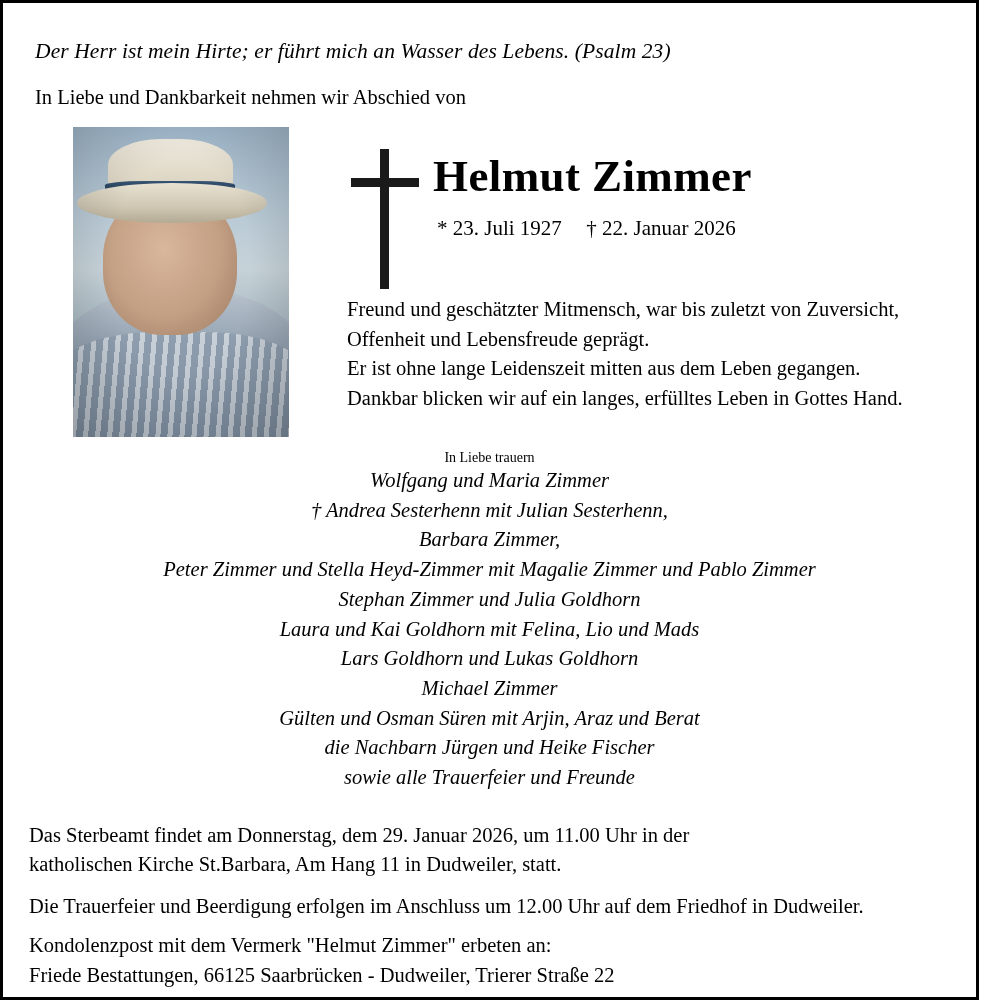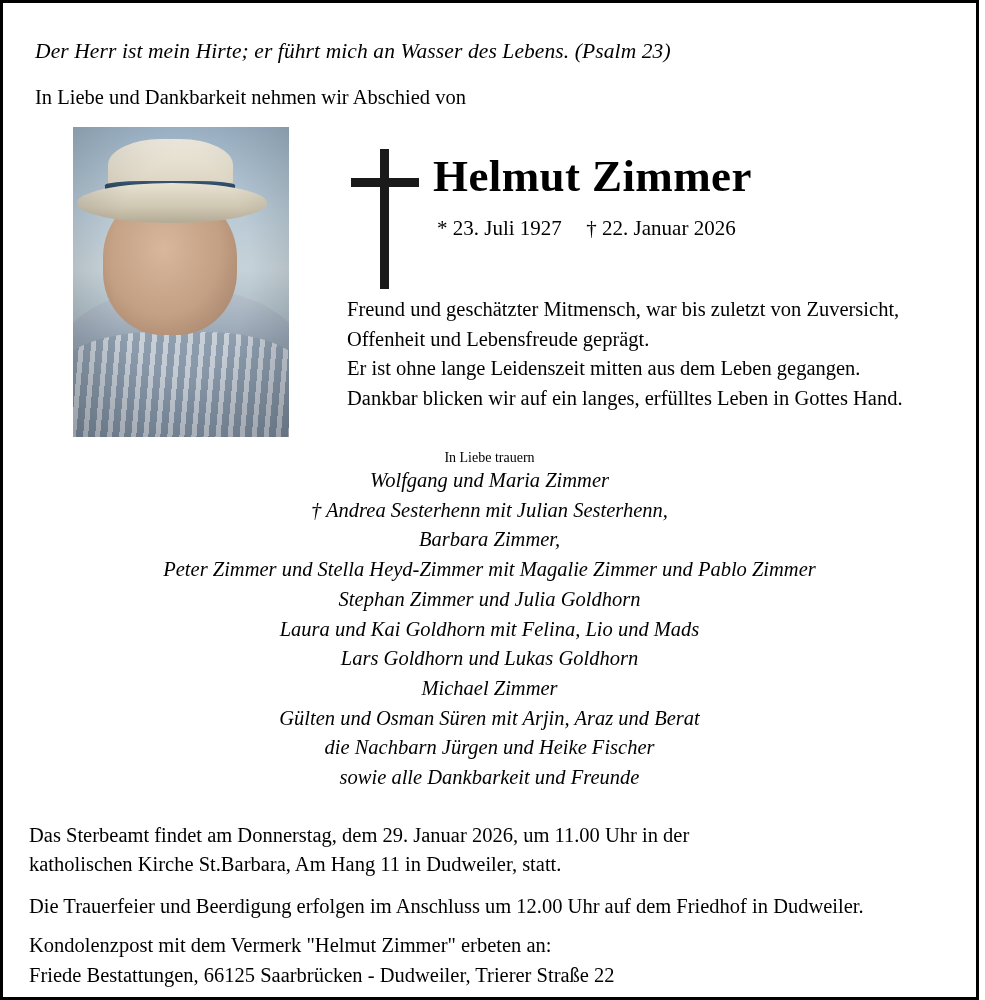--- a/index.html
+++ b/index.html
@@ -266,21 +266,21 @@
       <div class="mourner">Wolfgang und Maria Zimmer</div>
       <div class="mourner">† Andrea Sesterhenn mit Julian Sesterhenn,</div>
       <div class="mourner">Barbara Zimmer,</div>
       <div class="mourner">Peter Zimmer und Stella Heyd-Zimmer mit Magalie Zimmer und Pablo Zimmer</div>
       <div class="mourner">Stephan Zimmer und Julia Goldhorn</div>
       <div class="mourner">Laura und Kai Goldhorn mit Felina, Lio und Mads</div>
       <div class="mourner">Lars Goldhorn und Lukas Goldhorn</div>
       <div class="mourner">Michael Zimmer</div>
       <div class="mourner">Gülten und Osman Süren mit Arjin, Araz und Berat</div>
       <div class="mourner">die Nachbarn Jürgen und Heike Fischer</div>
-      <div class="mourner">sowie alle Dankbarkeit und Freunde</div>
+      <div class="mourner">sowie alle Trauerfeier und Freunde</div>
     </div>
 
     <div class="service">
       <p>Das Sterbeamt findet am Donnerstag, dem 29. Januar 2026, um 11.00 Uhr in der</p>
       <p>katholischen Kirche St.Barbara, Am Hang 11 in Dudweiler, statt.</p>
       <div class="sep"></div>
       <p> Die Trauerfeier und Beerdigung erfolgen im Anschluss um 12.00 Uhr auf dem Friedhof in Dudweiler.</p>
     </div>
 
     <div class="contact">

